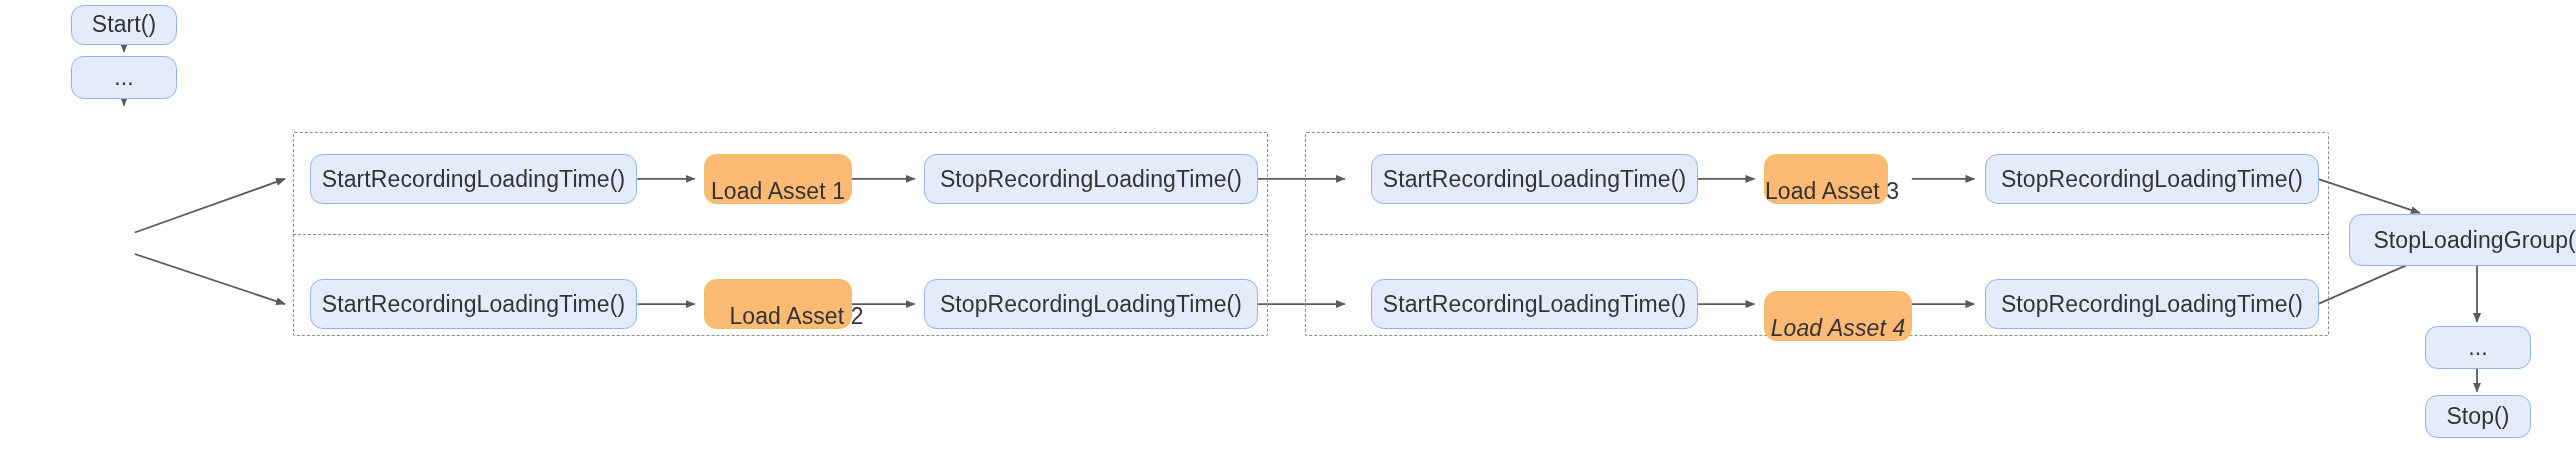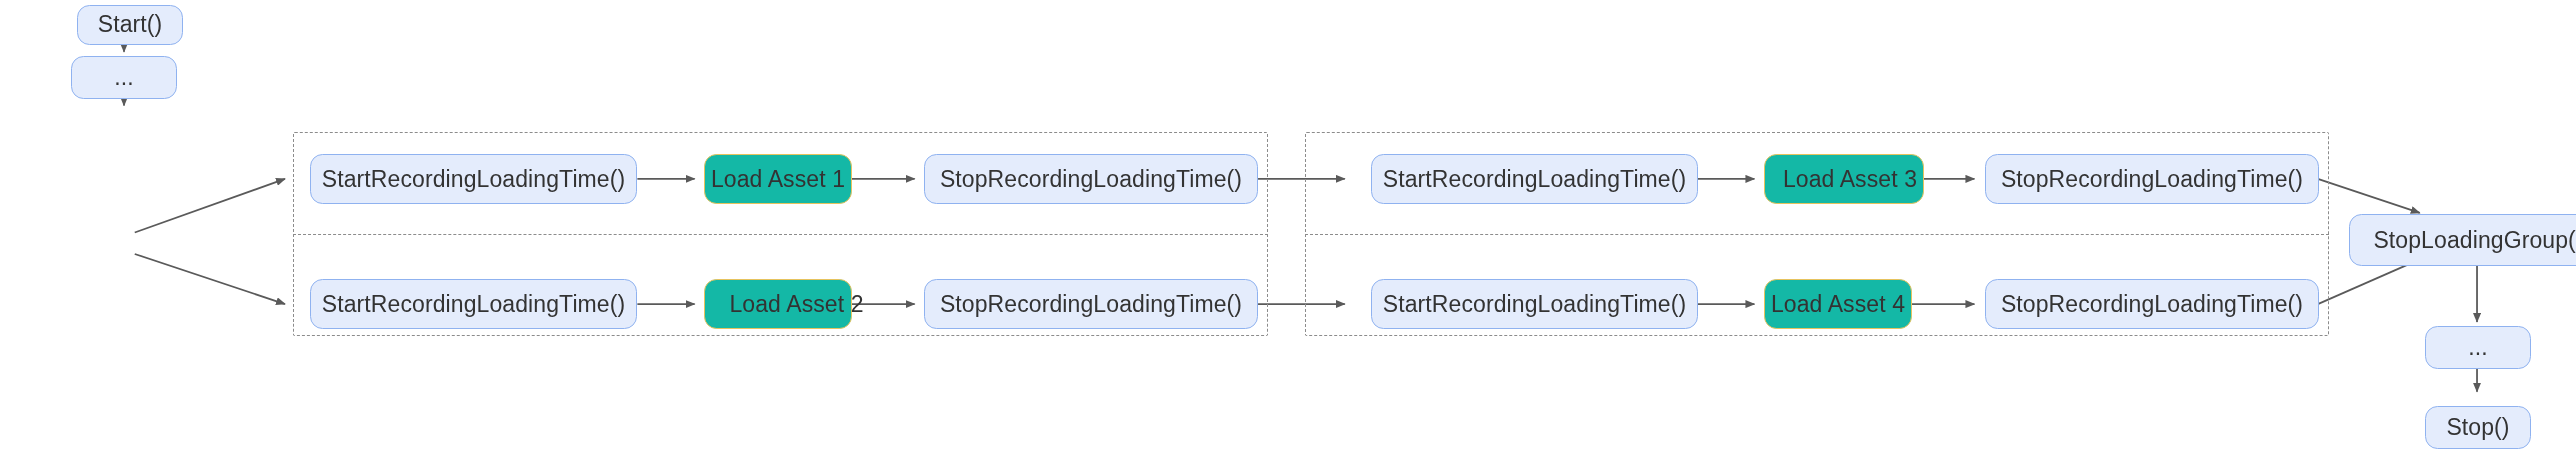--- a/index.html
+++ b/index.html
@@ -38,22 +38,23 @@
     line-height: 1;
     color: #333333;
     white-space: nowrap;
     letter-spacing: 0.1px;
   }
   .node.blue {
     background: #e4ecfc;
     border-color: #8fb2f0;
   }
   .node.yellow {
-    background: #14b8a6;
+    background: #fdba74;
     border-color: #e6c35e;
+    align-items: flex-end;
   }
   .group-box {
     position: absolute;
     box-sizing: border-box;
     border: 1.8px dashed #8c8c8c;
     background: transparent;
     border-radius: 1.8px;
   }
   .group-divider {
     position: absolute;
@@ -99,21 +100,21 @@
 
       <path d="M2591,200 L2705,238"></path>
       <path d="M2591,340 L2705,290"></path>
 
       <path d="M2769,296 L2769,360"></path>
 
       <path d="M2769,410 L2769,438"></path>
     </g>
   </svg>
 
-  <div class="node blue" style="left:77px; top:4.5px; width:106px; height:40px;">
+  <div class="node blue" style="left:71px; top:4.5px; width:106px; height:40px;">
     <span>Start()</span>
   </div>
 
   <div class="node blue" style="left:71px; top:56px; width:106px; height:43px;">
     <span>...</span>
   </div>
 
 
   <div class="group-box" style="left:293px; top:132px; width:975px; height:204px;"></div>
   <div class="group-divider" style="left:293px; top:234px; width:975px;"></div>
@@ -137,43 +138,43 @@
   <div class="node blue" style="left:924px; top:279px; width:334px; height:50px;">
     <span>StopRecordingLoadingTime()</span>
   </div>
 
   <div class="group-box" style="left:1305px; top:132px; width:1024px; height:204px;"></div>
   <div class="group-divider" style="left:1305px; top:234px; width:1024px;"></div>
 
   <div class="node blue" style="left:1371px; top:154px; width:327px; height:50px;">
     <span>StartRecordingLoadingTime()</span>
   </div>
-  <div class="node yellow" style="left:1764px; top:154px; width:160px; height:50px;padding-left:12px;">
+  <div class="node yellow" style="left:1764px; top:154px; width:124px; height:50px;padding-left:12px;">
     <span>Load Asset 3</span>
   </div>
   <div class="node blue" style="left:1985px; top:154px; width:334px; height:50px;">
     <span>StopRecordingLoadingTime()</span>
   </div>
 
   <div class="node blue" style="left:1371px; top:279px; width:327px; height:50px;">
     <span>StartRecordingLoadingTime()</span>
   </div>
-  <div class="node yellow" style="left:1764px; top:279px; width:148px; height:50px;">
+  <div class="node yellow" style="left:1764px; top:291px; width:148px; height:50px;font-style:italic;">
     <span>Load Asset 4</span>
   </div>
   <div class="node blue" style="left:1985px; top:279px; width:334px; height:50px;">
     <span>StopRecordingLoadingTime()</span>
   </div>
 
   <div class="node blue" style="left:2349px; top:214px; width:259px; height:52px;">
     <span>StopLoadingGroup()</span>
   </div>
 
   <div class="node blue" style="left:2425px; top:326px; width:106px; height:43px;">
     <span>...</span>
   </div>
 
-  <div class="node blue" style="left:2425px; top:406px; width:106px; height:43px;">
+  <div class="node blue" style="left:2425px; top:395px; width:106px; height:43px;">
     <span>Stop()</span>
   </div>
 
 </div>
 
 
 </body></html>

